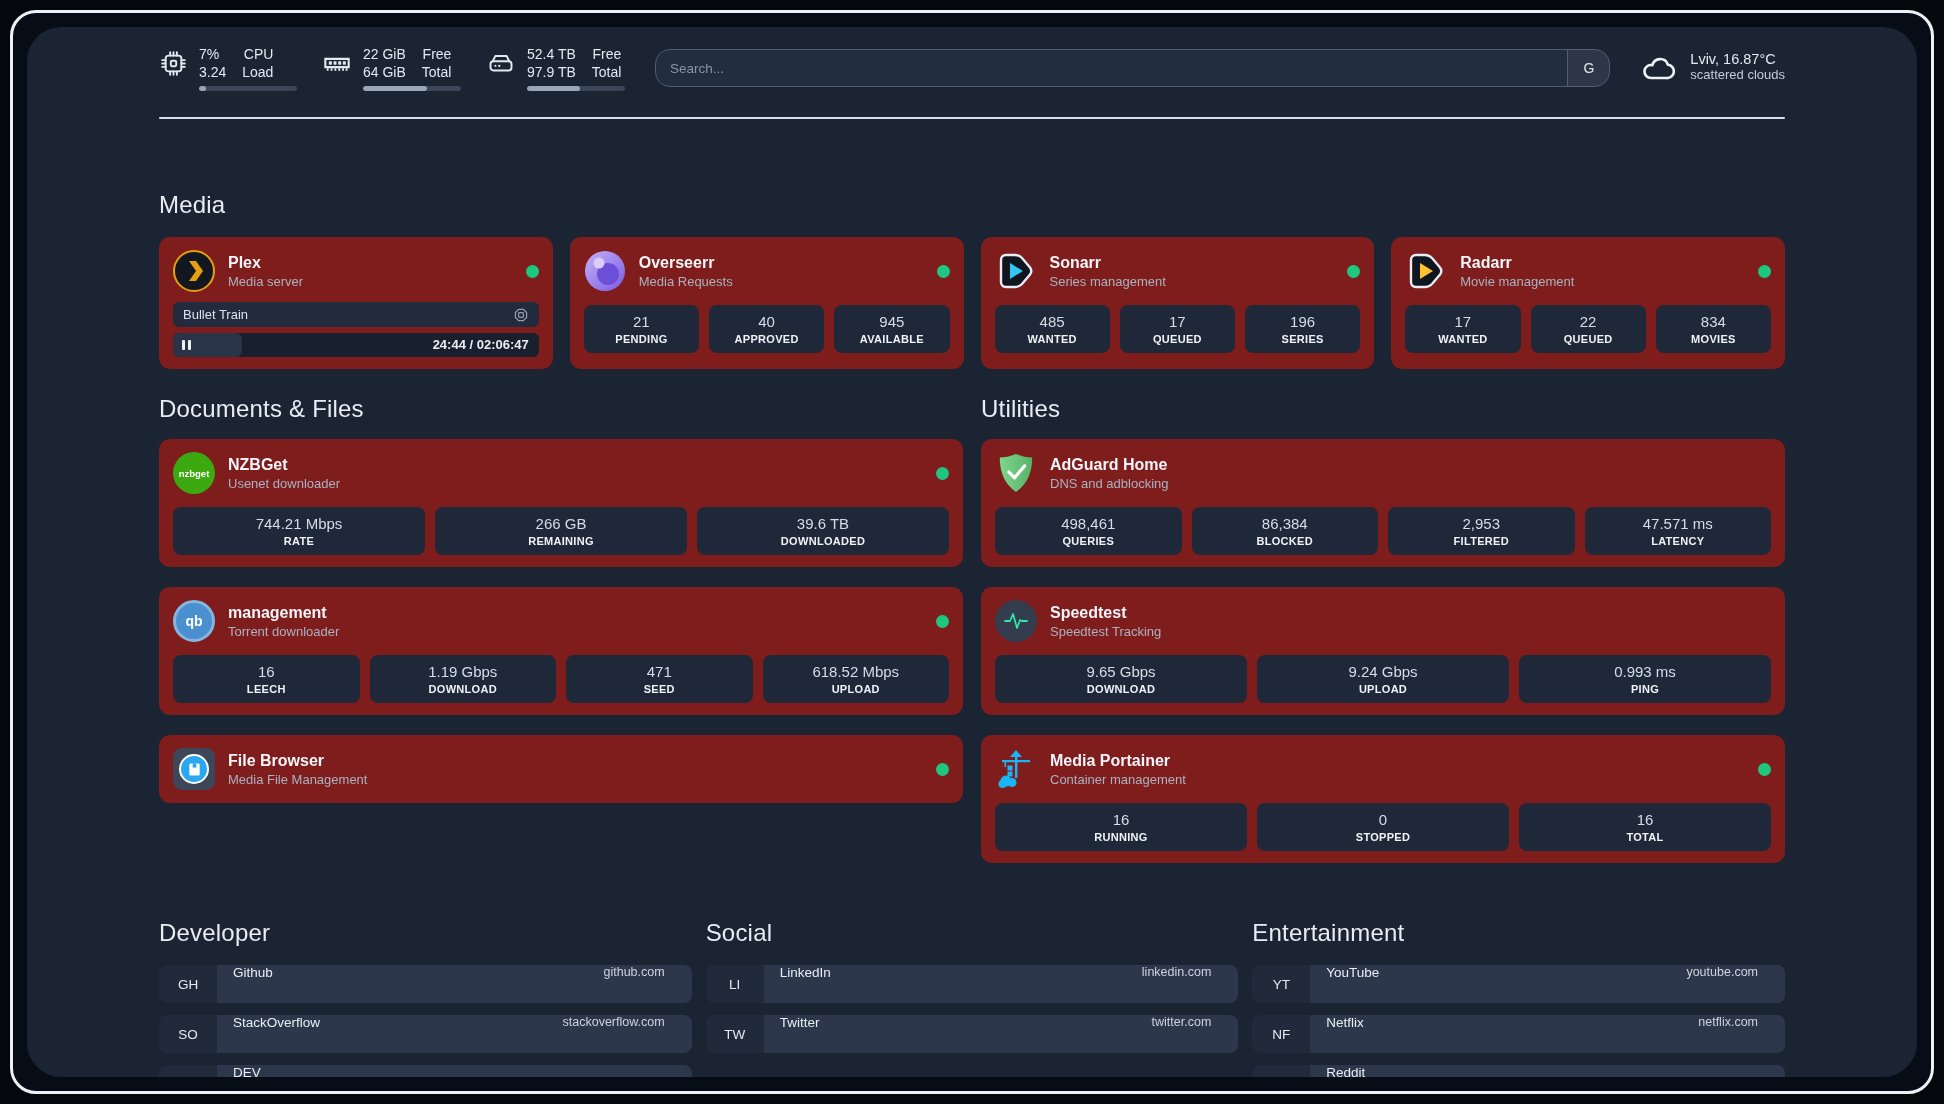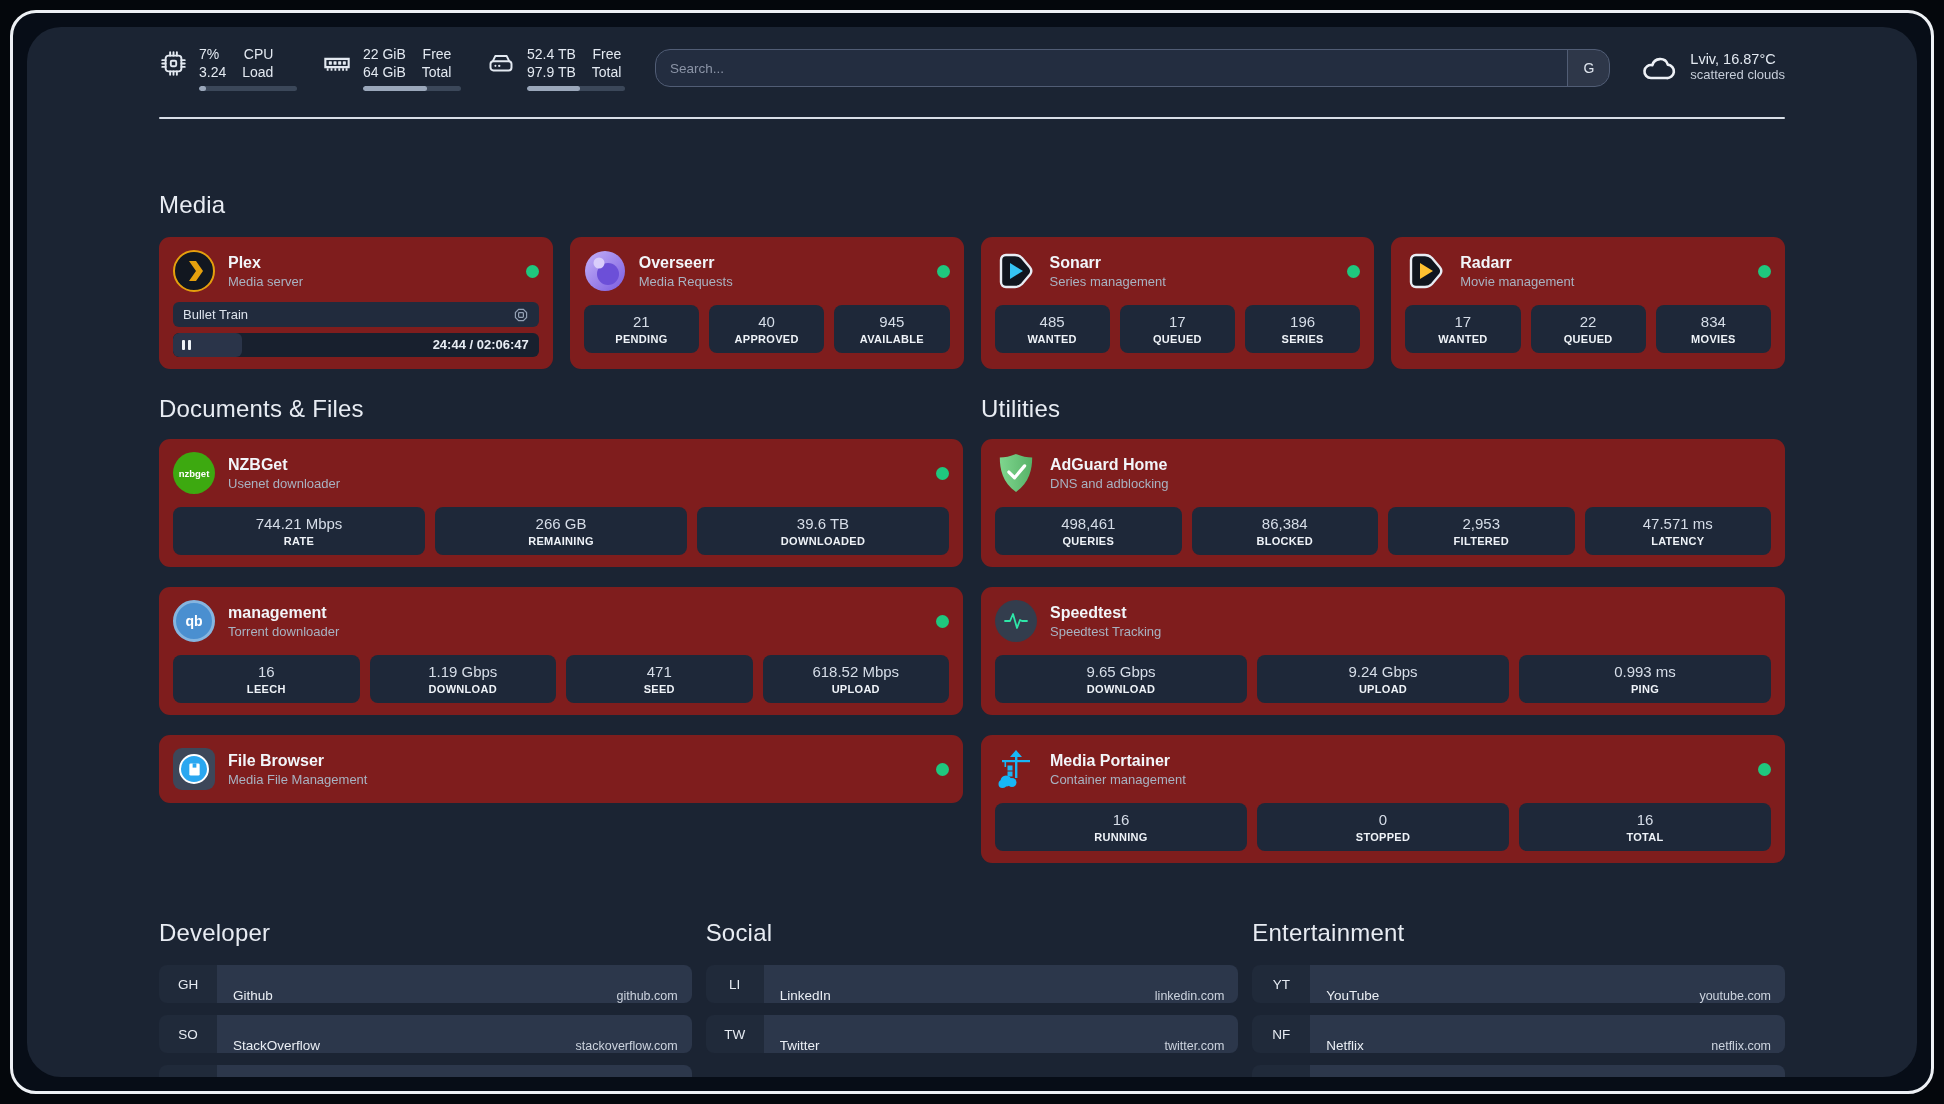--- a/index.html
+++ b/index.html
@@ -64,21 +64,21 @@
 
   
   .columns { margin-top:26px; display:grid; grid-template-columns:1fr 1fr; gap:18px; }
   .col-cards { margin-top:16px; display:flex; flex-direction:column; gap:20px; }
 
   
   .bookmarks { margin-top:56px; display:grid; grid-template-columns:1fr 1fr 1fr; gap:14px; }
   .bm-rows { margin-top:18px; display:flex; flex-direction:column; gap:12px; }
   .bm-row { display:flex; height:38px; border-radius:8px; overflow:hidden; cursor:pointer; }
   .bm-abbr { width:58px; flex:none; background:#202a3a; color:#e6ebf2; font-size:13.5px; font-weight:500; display:flex; align-items:center; justify-content:center; }
-  .bm-main { flex:1; background:#2c374b; display:flex; align-items:flex-end; justify-content:space-between; padding:0 14px 0 16px; }
+  .bm-main { flex:1; background:#2c374b; display:flex; align-items:flex-start; justify-content:space-between; padding:0 27px 0 16px; }
   .bm-name { font-size:13.5px; color:#eaeef4; }
   .bm-url { font-size:12.5px; color:#ccd3de; }
 
   
   .icon { width:42px; height:42px; flex:none; display:flex; align-items:center; justify-content:center; }
   .icon-plex { border-radius:50%; background:#121720; border:2.5px solid #e5a00d; }
   .icon-circle-text { border-radius:50%; color:#fff; font-weight:bold; }
   .icon-nzbget { background:#3da910; font-size:9.5px; }
   .icon-qbit { background:#4a8fd0; border:3px solid #85b5e0; font-size:14px; }
   .fb-tile { border-radius:9px; background:#3d4759; }

